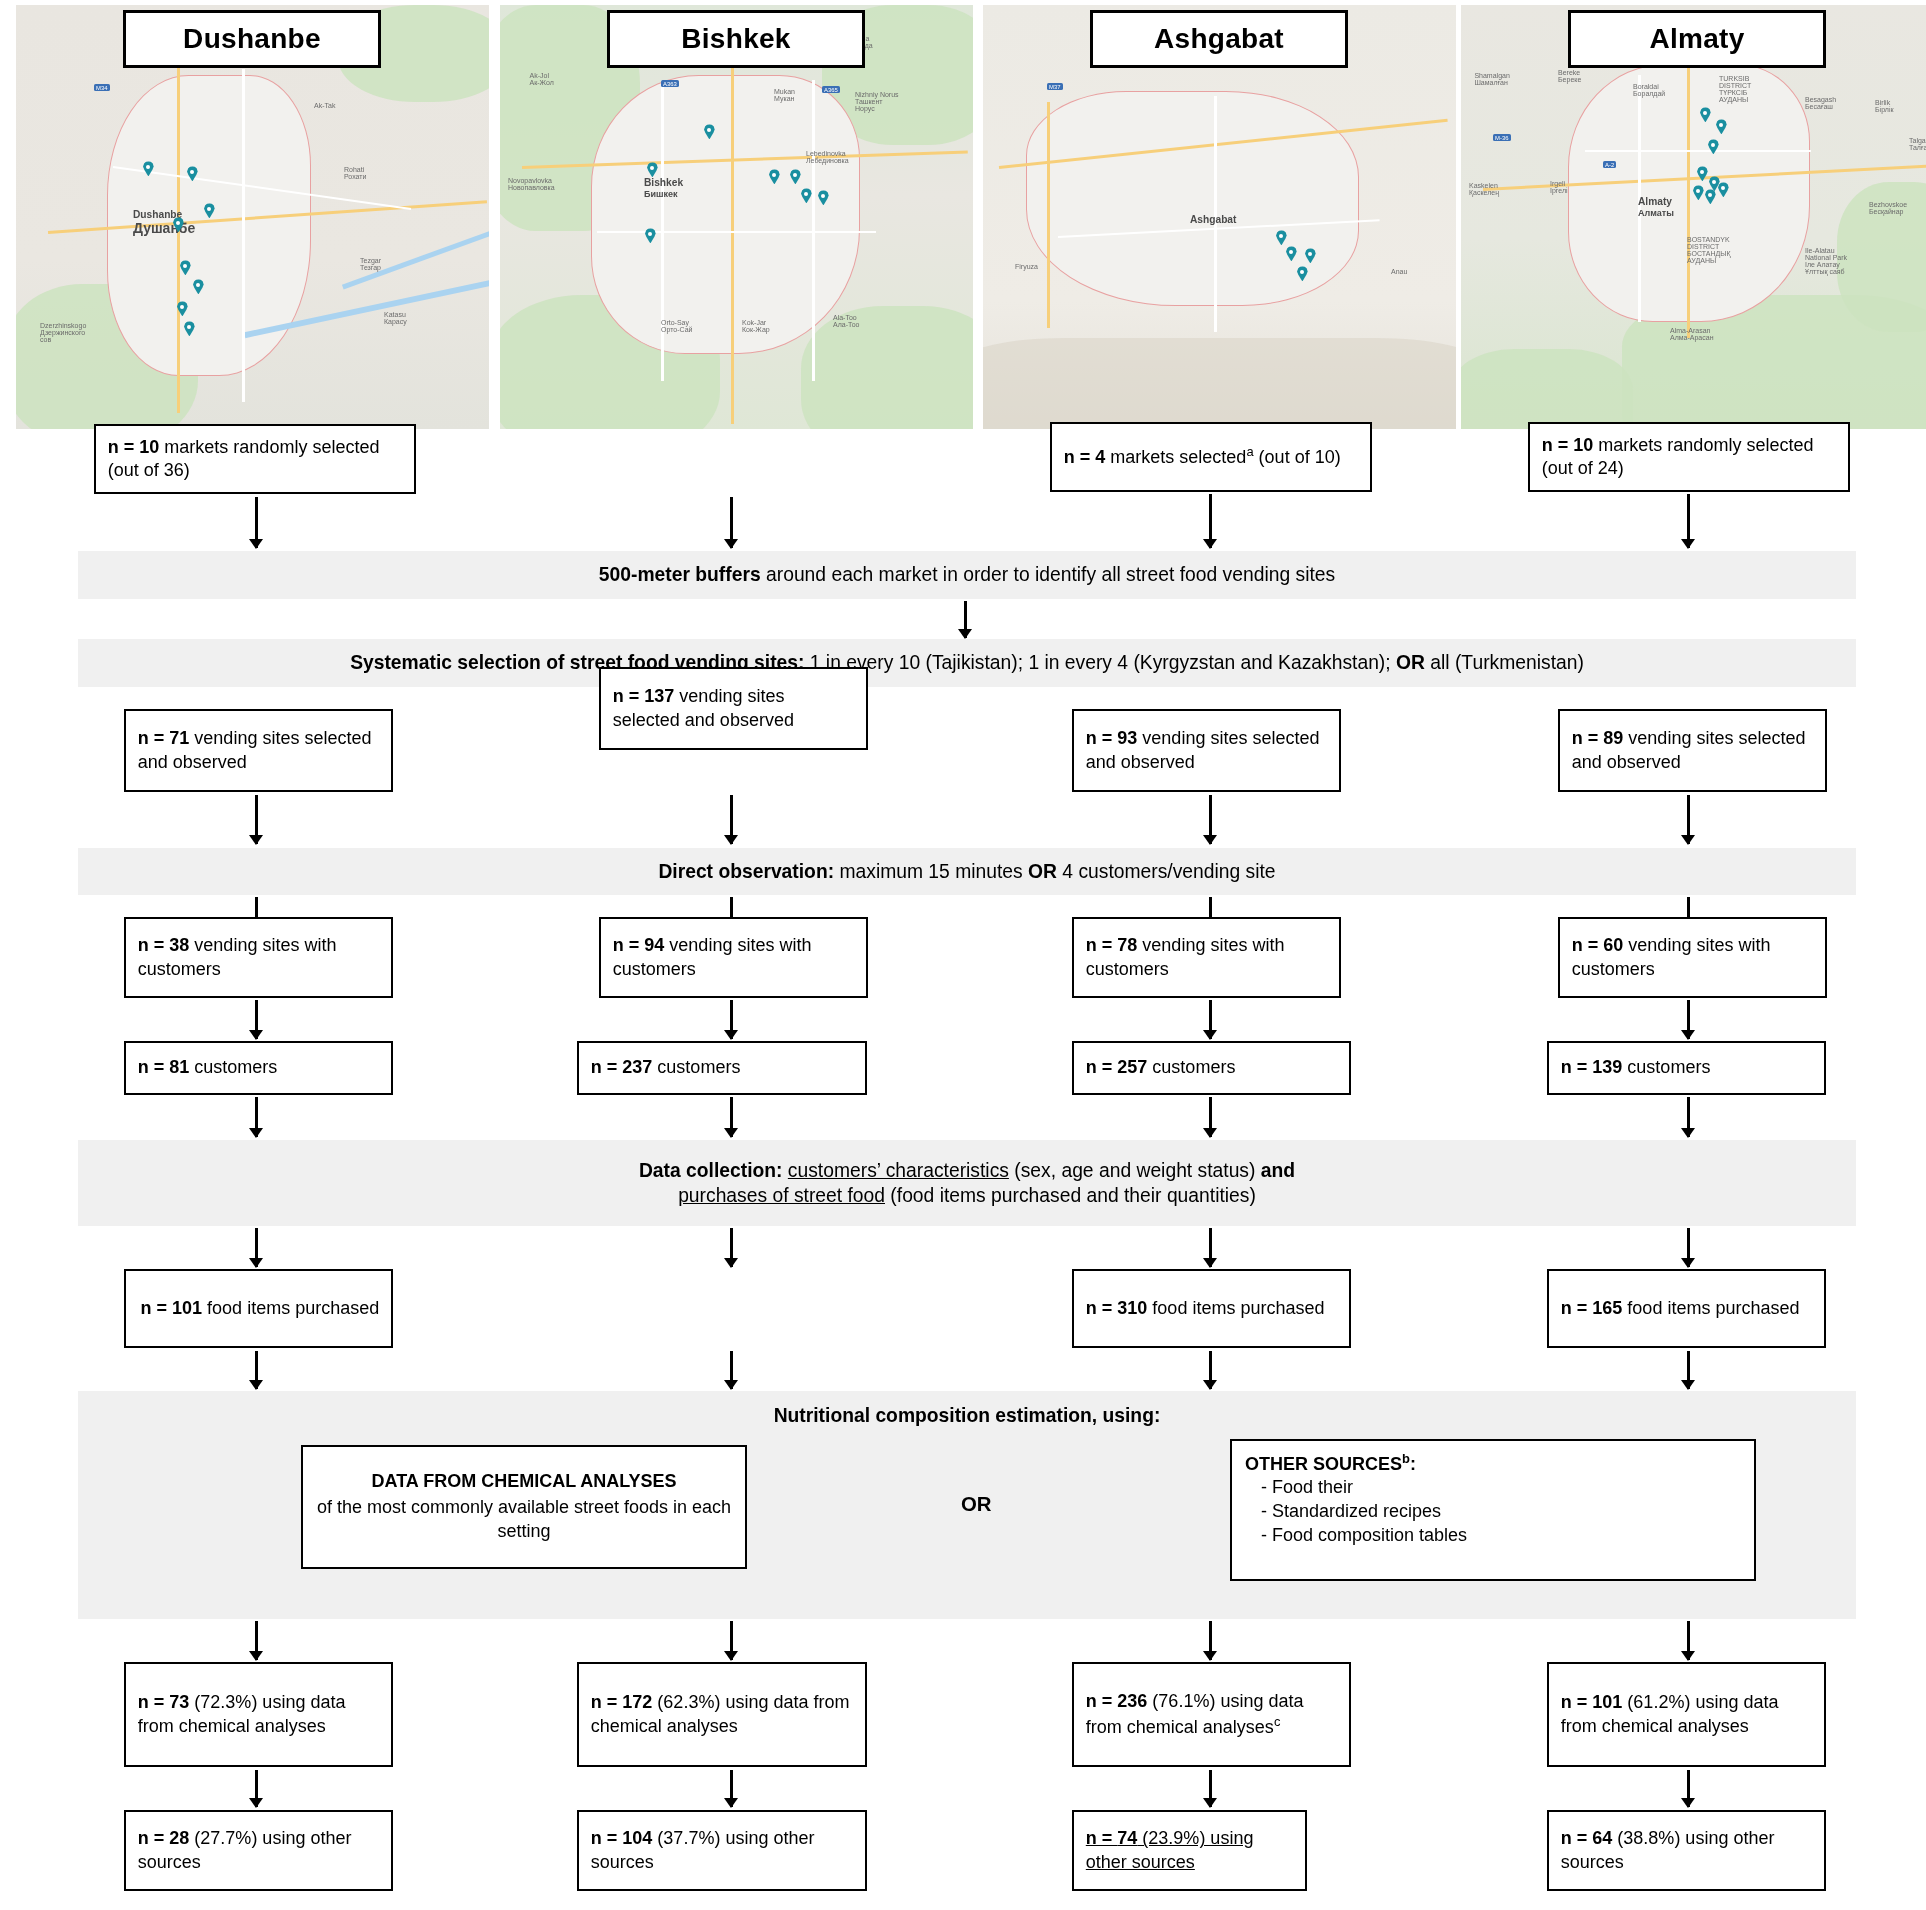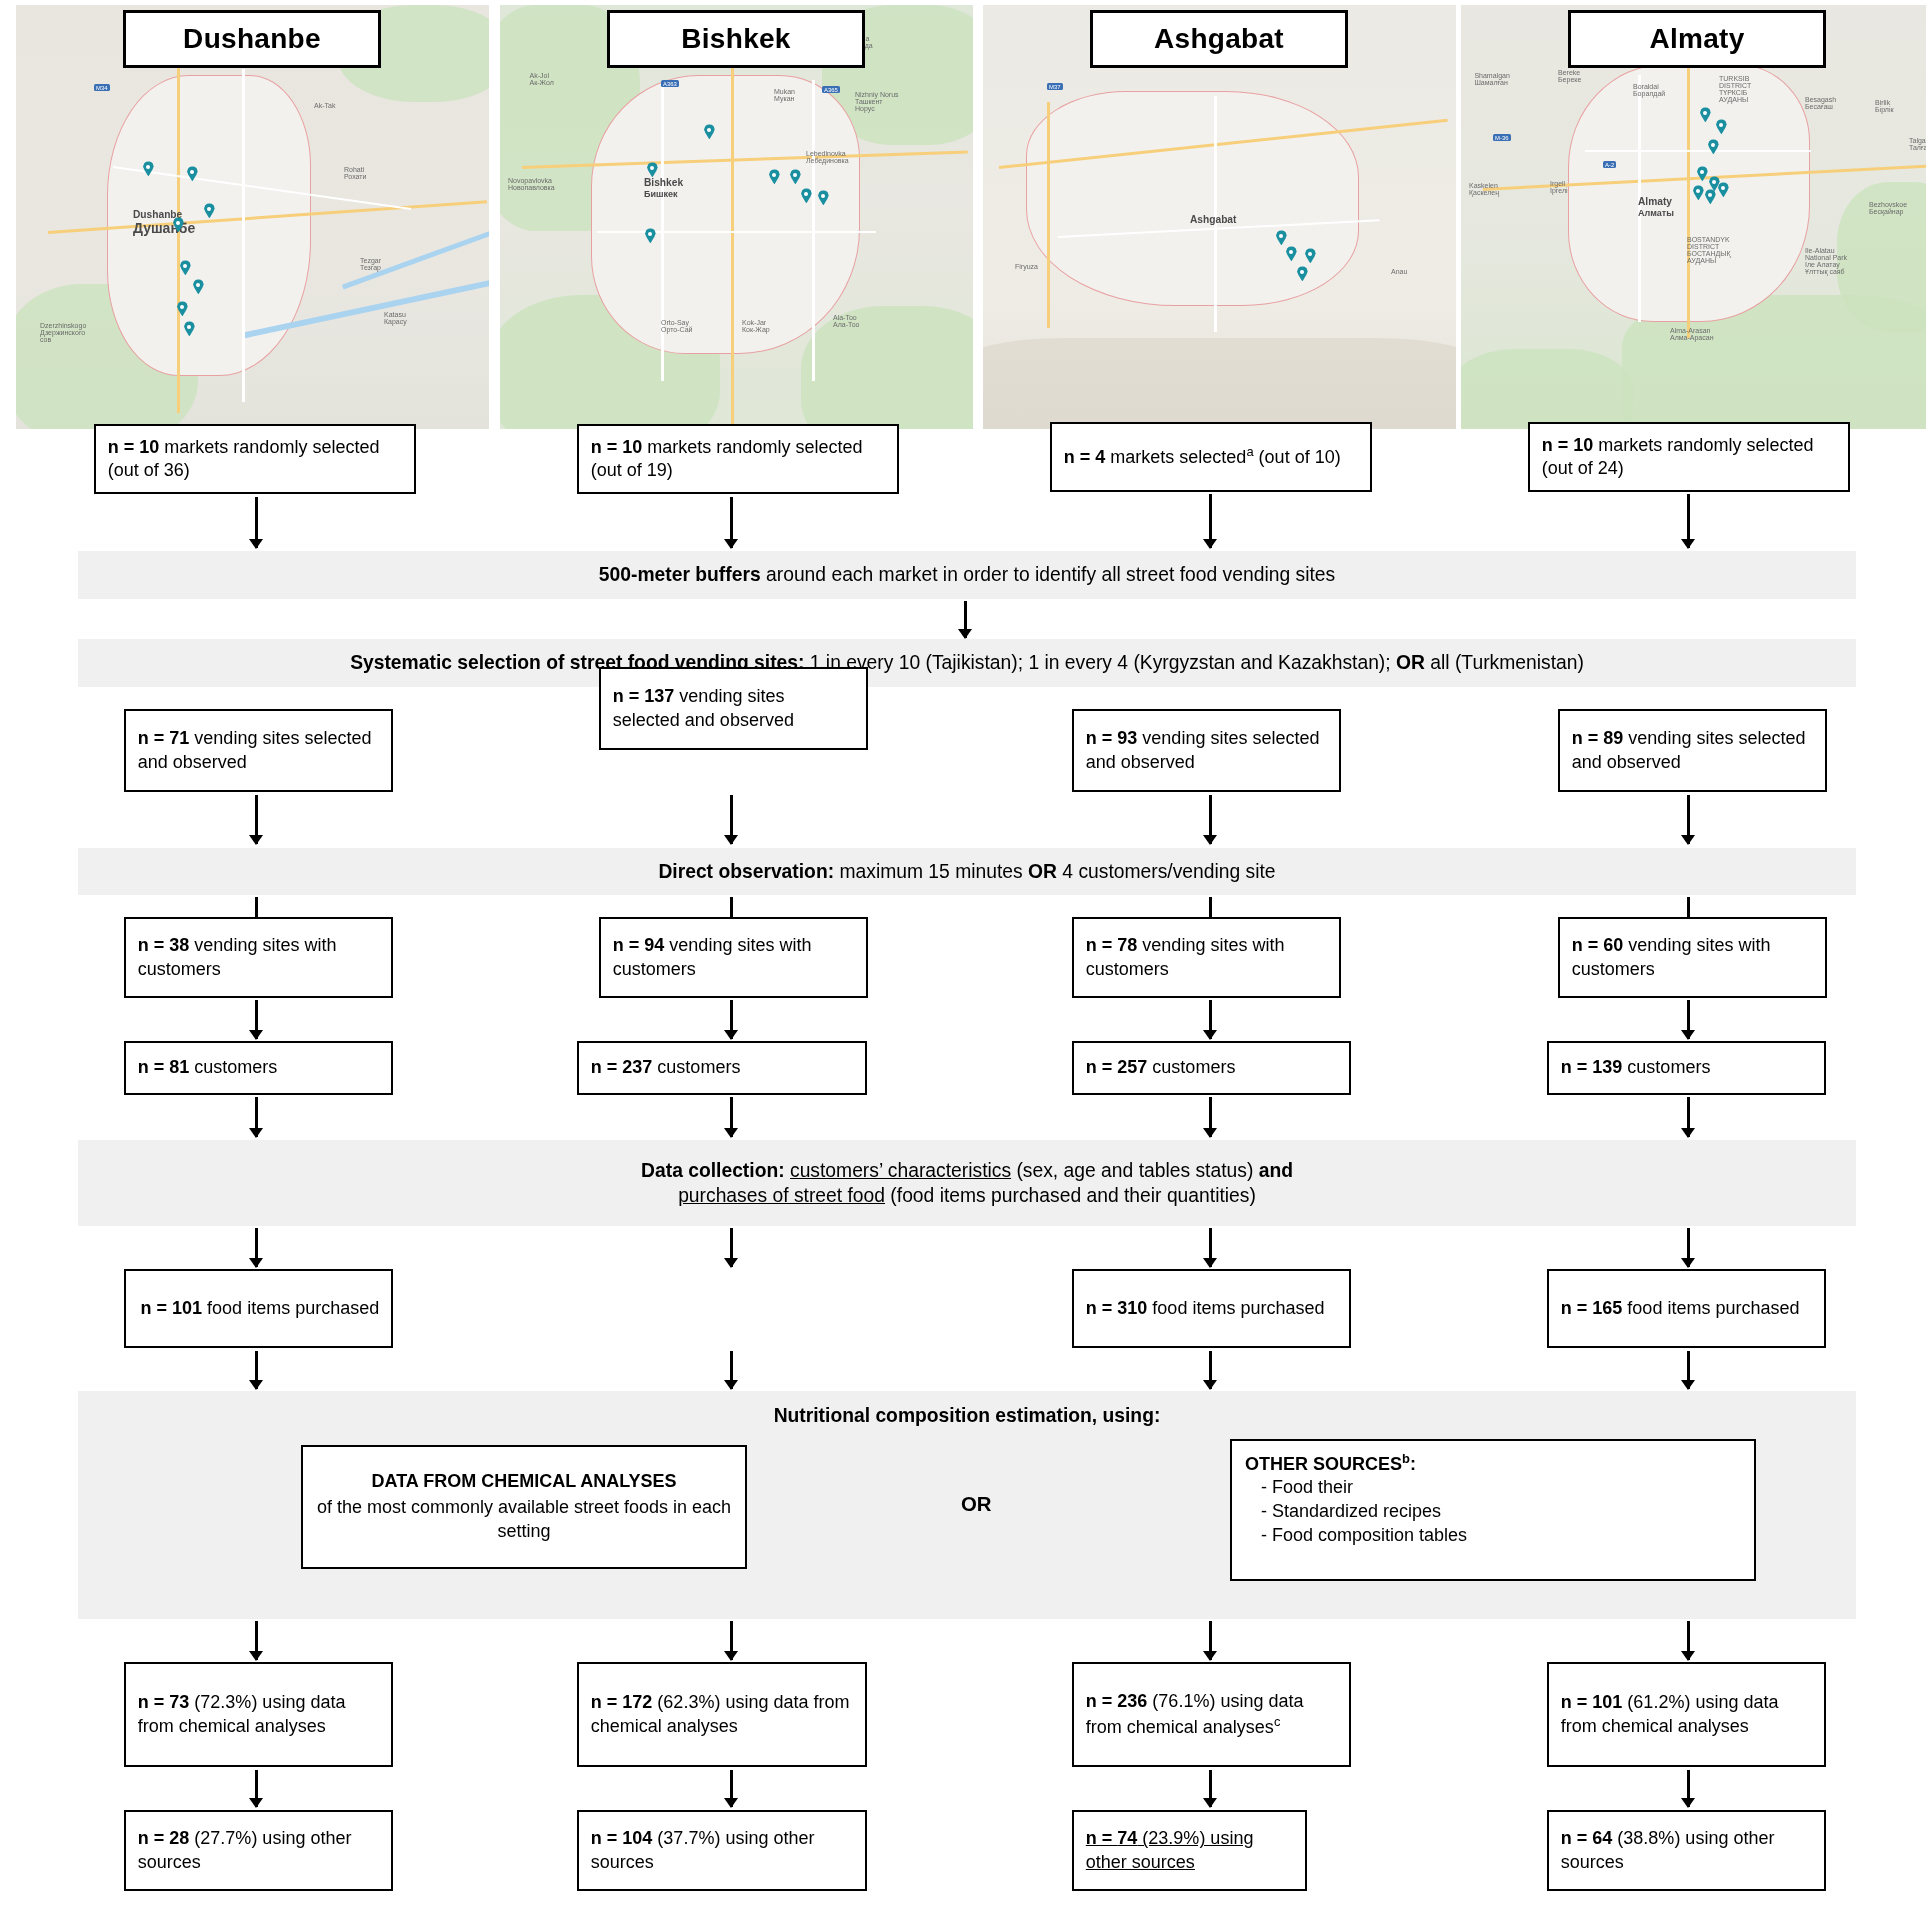--- a/index.html
+++ b/index.html
@@ -319,23 +319,20 @@
         <div class="pin" style="left:244px;top:184px;"></div>
         <div class="pin" style="left:257px;top:177px;"></div>
       </div>
       <div class="city-title">Almaty</div>
     </div>
   </div>
 
   <div class="box" style="left:94px;top:424px;width:322px;height:70px;">
     <span><span class="b">n = </span><span class="b">10</span><span> markets randomly selected (out of 36)</span></span>
   </div>
-  <div class="box" style="left:577px;top:424px;width:322px;height:70px;">
-    <span><span class="b">n = </span><span class="b">10</span><span> markets randomly selected (out of 19)</span></span>
-  </div>
   <div class="box" style="left:1050px;top:422px;width:322px;height:70px;">
     <span><span class="b">n = </span><span class="b">4</span><span> markets selected</span><span class="sup">a</span><span> (out of 10)</span></span>
   </div>
   <div class="box" style="left:1528px;top:422px;width:322px;height:70px;">
     <span><span class="b">n = </span><span class="b">10</span><span> markets randomly selected (out of 24)</span></span>
   </div>
 
   <div class="arrow" style="left:255px;top:497px;height:51px;"></div>
   <div class="arrow" style="left:730px;top:497px;height:51px;"></div>
   <div class="arrow" style="left:1209px;top:494px;height:54px;"></div>
@@ -409,21 +406,21 @@
     <span><span class="b">n = </span><span class="b">139</span><span> customers</span></span>
   </div>
 
   <div class="arrow" style="left:255px;top:1097px;height:40px;"></div>
   <div class="arrow" style="left:730px;top:1097px;height:40px;"></div>
   <div class="arrow" style="left:1209px;top:1097px;height:40px;"></div>
   <div class="arrow" style="left:1687px;top:1097px;height:40px;"></div>
 
   <div class="band" style="left:78px;top:1140px;width:1778px;height:86px;">
     <div style="text-align:center;">
-      <div><span class="b">Data collection:</span> <span class="u">customers’ characteristics</span><span> (sex, age and tables status) </span><span class="b">and</span></div>
+      <div><span class="b">Data collection:</span> <span class="u">customers’ characteristics</span><span> (sex, age and weight status) </span><span class="b">and</span></div>
       <div><span class="u">purchases of street food</span><span> (food items purchased and their quantities)</span></div>
     </div>
   </div>
 
   <div class="arrow" style="left:255px;top:1228px;height:39px;"></div>
   <div class="arrow" style="left:730px;top:1228px;height:39px;"></div>
   <div class="arrow" style="left:1209px;top:1228px;height:39px;"></div>
   <div class="arrow" style="left:1687px;top:1228px;height:39px;"></div>
 
   <div class="box" style="left:124px;top:1269px;width:269px;height:79px;justify-content:flex-end;">

